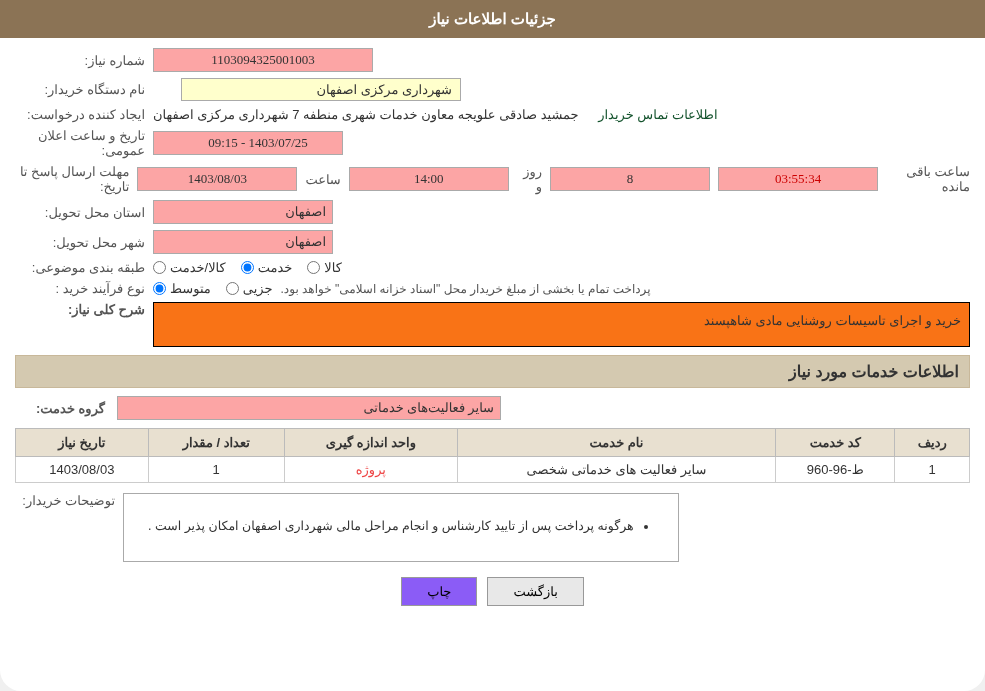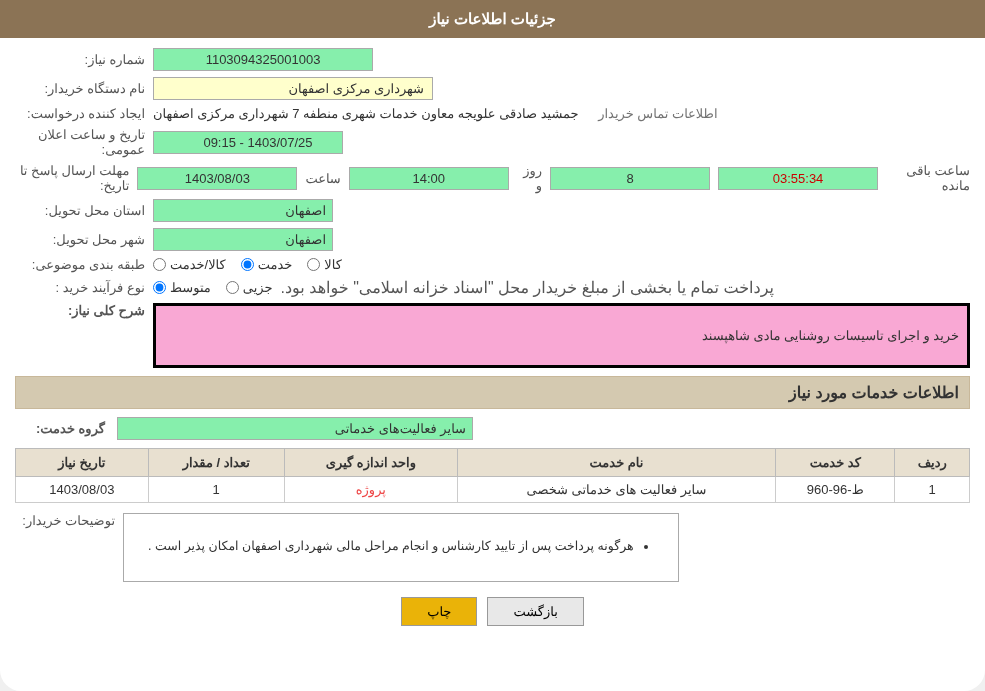--- a/index.html
+++ b/index.html
@@ -32,46 +32,47 @@
       background: #d4c9b0;
       padding: 6px 10px;
       font-weight: bold;
       font-size: 16px;
       margin-bottom: 8px;
       border: 1px solid #c8b89a;
     }
     .input-box {
       border: 1px solid #aaa;
       padding: 3px 6px;
-      background: #86efac;
+      background: #fca5a5;
       display: inline-block;
       min-width: 160px;
       text-align: right;
+      font-family: Liberation Serif, serif;
     }
     .contact-link {
-      color: #737373;
+      color: #14532d;
       text-decoration: none;
       cursor: pointer;
       text-align: center;
     }
     .radio-group {
       display: flex;
       gap: 15px;
       align-items: center;
       flex-direction: row-reverse;
     }
     .radio-label {
       display: flex;
       align-items: center;
       gap: 4px;
       cursor: pointer;
     }
     .procurement-note {
       color: #555;
-      font-size: 16px;
+      font-size: 12px;
     }
     .services-table {
       width: 100%;
       border-collapse: collapse;
       margin-top: 8px;
     }
     .services-table th {
       background: #e8e0d0;
       border: 1px solid #bbb;
       padding: 6px 8px;
@@ -108,21 +109,21 @@
       margin: 15px 0;
     }
     .btn {
       padding: 6px 25px;
       border: 1px solid #999;
       cursor: pointer;
       font-size: 13px;
       font-family: Tahoma, Arial, sans-serif;
     }
     .btn-print {
-      background: #eab308;
+      background: #8b5cf6;
     }
     .btn-back {
       background: #e8e8e8;
     }
     .label-text {
       color: #555;
       font-weight: normal;
     }
     .field-row {
       display: flex;
@@ -135,20 +136,21 @@
       text-align: right;
       width: 130px;
       flex-shrink: 0;
       color: #555;
     }
     .highlight-input {
       border: 1px solid #aaa;
       padding: 3px 8px;
       background: #fff;
       text-align: right;
+      margin-left: 28px;
     }
     .group-service-row {
       display: flex;
       align-items: center;
       gap: 12px;
       flex-direction: row-reverse;
       margin-bottom: 5px;
     }
   </style>
 </head>
@@ -234,29 +236,29 @@
           <span>جزیی</span>
           <input type="radio" name="procurement" style="">
         </label>
       </div>
       <span class="procurement-note">پرداخت تمام یا بخشی از مبلغ خریدار محل "اسناد خزانه اسلامی" خواهد بود.</span>
     </div>
 
     <div style="margin-bottom:8px;">
       <div style="display:flex; align-items:flex-start; gap:8px; flex-direction:row-reverse;">
         <span class="field-label label-text" style="font-weight:bold;">شرح کلی نیاز:</span>
-        <div style="flex:1; border:3px solid #000000; padding:22px 8px; background:#f9a8d4; min-height:45px; text-align:right;">خرید و اجرای تاسیسات روشنایی مادی شاهپسند</div>
+        <div style="flex:1; border:1px solid #000000; padding:10px 8px; background:#f97316; min-height:45px; text-align:right;">خرید و اجرای تاسیسات روشنایی مادی شاهپسند</div>
       </div>
     </div>
 
     <div class="section-header">اطلاعات خدمات مورد نیاز</div>
 
     <div class="group-service-row" style="margin-bottom:8px;">
       <span class="label-text" style="font-weight:bold; width:90px;">گروه خدمت:</span>
-      <div class="input-box" style="width:356px;">سایر فعالیت‌های خدماتی</div>
+      <div class="input-box" style="width:384px;">سایر فعالیت‌های خدماتی</div>
     </div>
 
     <table class="services-table">
       <thead>
         <tr>
           <th>ردیف</th>
           <th>کد خدمت</th>
           <th>نام خدمت</th>
           <th>واحد اندازه گیری</th>
           <th>تعداد / مقدار</th>

